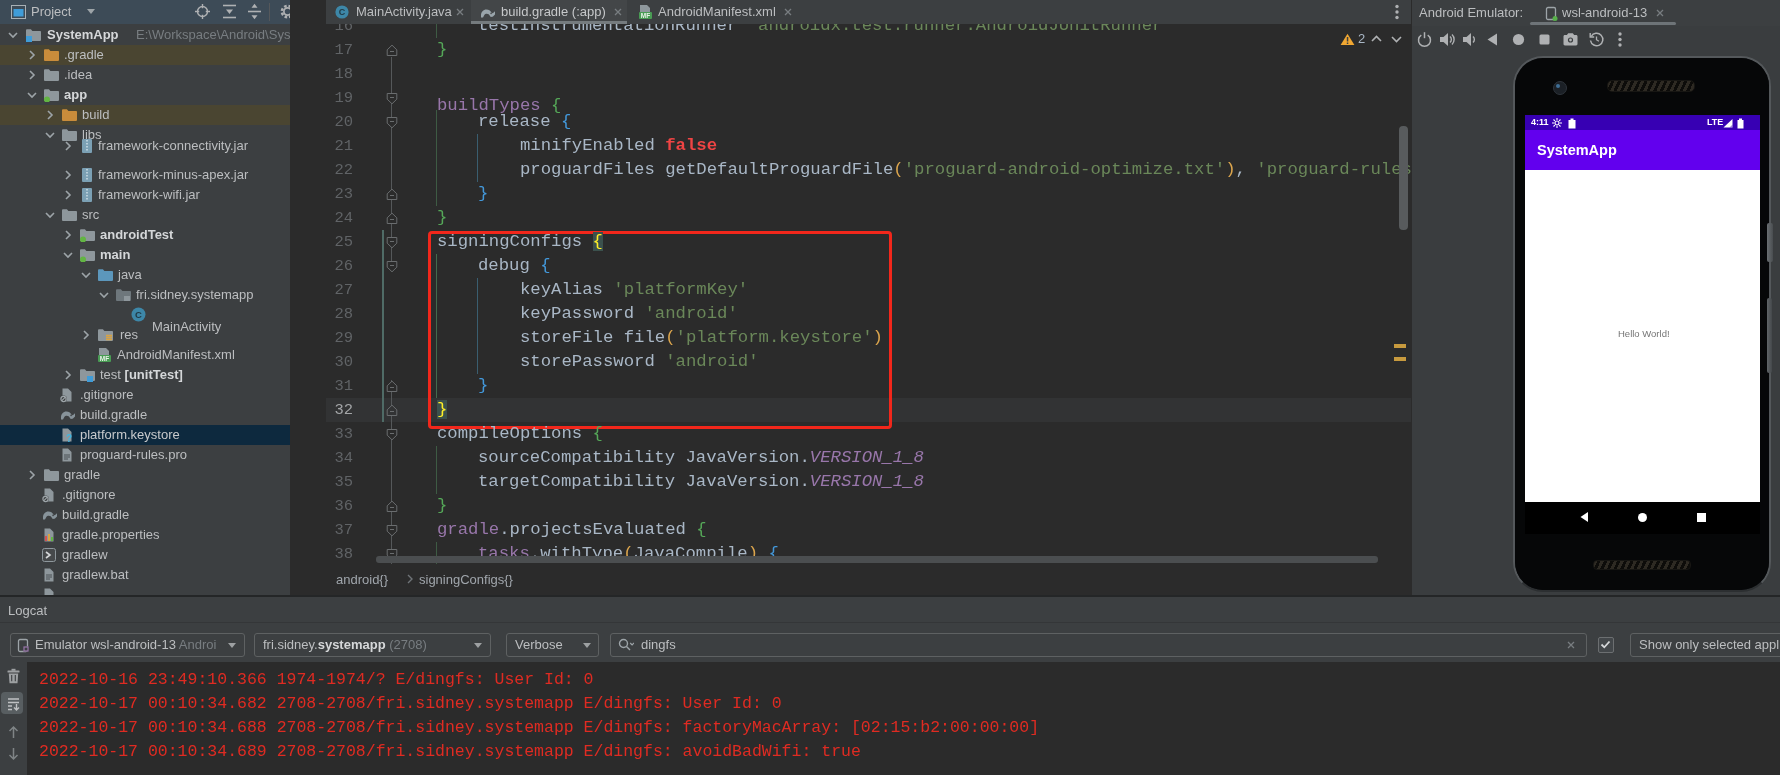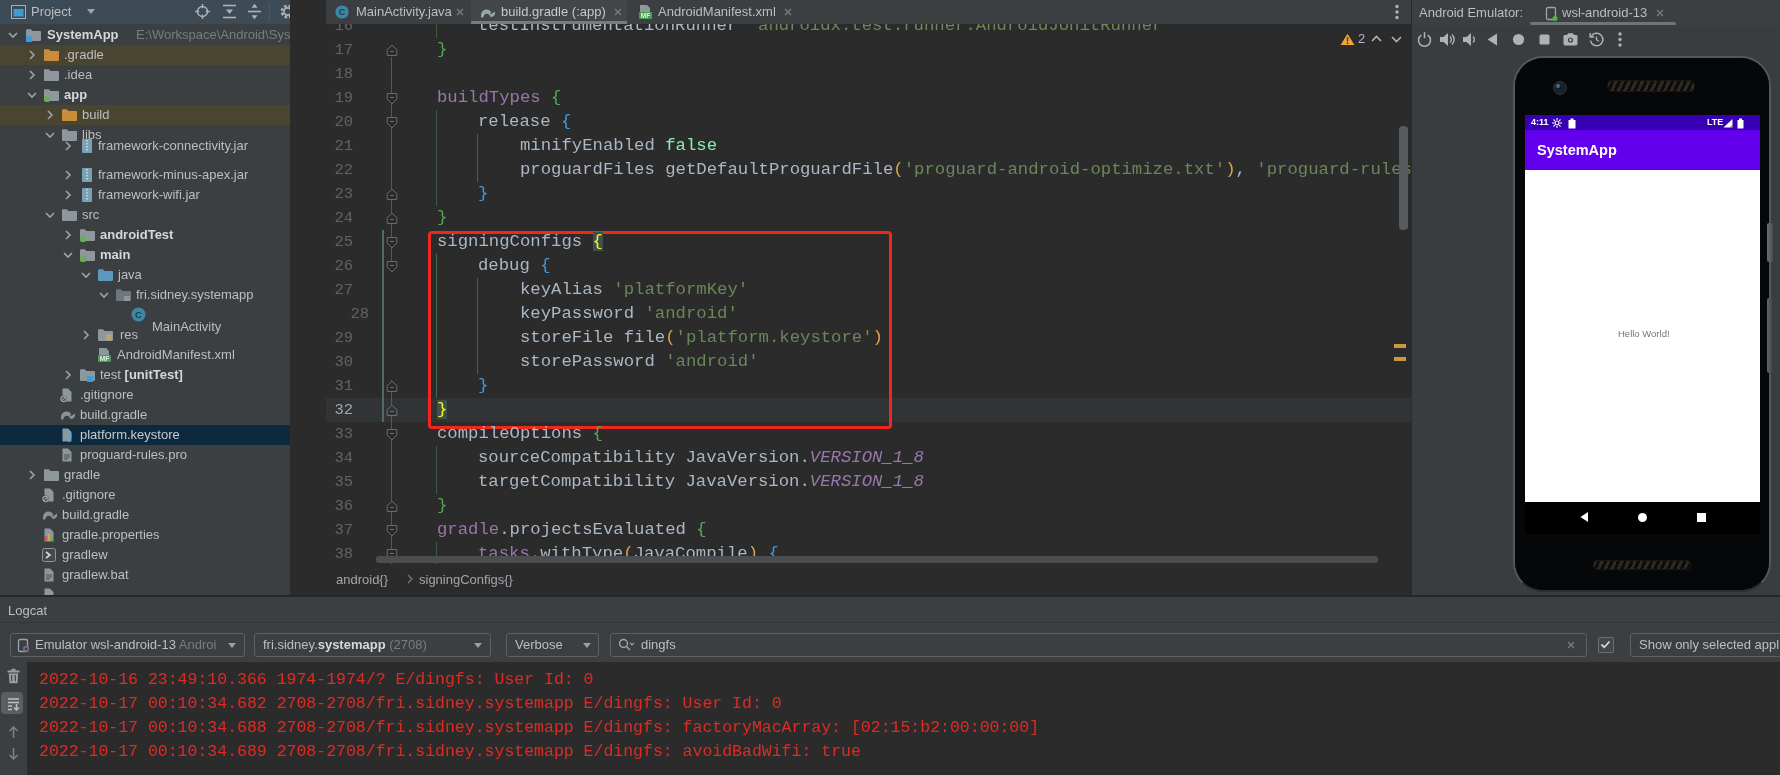--- a/index.html
+++ b/index.html
@@ -7,21 +7,21 @@
 .a{position:absolute;}
 .row{position:absolute;left:0;width:317px;height:20px;}
 .lbl{position:absolute;top:2px;white-space:nowrap;}
 .b{font-weight:bold;}
 svg{display:block;}
 .mono{font-family:"Liberation Mono",monospace;}
 .cl{position:absolute;white-space:pre;font-family:"Liberation Mono",monospace;font-size:17.3px;line-height:24px;height:24px;color:#A9B7C6;}
 .ln{position:absolute;width:27px;text-align:right;font-family:"Liberation Mono",monospace;font-size:15.5px;line-height:24px;color:#606366;}
 .kp{color:#9876AA;}
 .st{color:#6A8759;}
-.kw{color:#86efac;}
+.kw{color:#ef4444;font-weight:bold;}
 .bg1{color:#55A758;}
 .bb{color:#4398DA;}
 .py{color:#DBA54D;}
 .it{font-style:italic;}
 .pent{position:absolute;left:60px;width:12px;}
 .combo{position:absolute;top:36px;height:22px;border:1px solid #5E6162;border-radius:3px;background:#3C3F41;}
 .mb{background:#3B514D;color:#FFEF28;}
 .cular{position:absolute;top:9px;width:0;height:0;border-left:4px solid transparent;border-right:4px solid transparent;border-top:5px solid #9DA0A2;}
 </style></head>
 <body>
@@ -342,21 +342,21 @@
   <div class="ln" style="left:0;top:62px;">18</div>
   <div class="ln" style="left:0;top:86px;">19</div>
   <div class="ln" style="left:0;top:110px;">20</div>
   <div class="ln" style="left:0;top:134px;">21</div>
   <div class="ln" style="left:0;top:158px;">22</div>
   <div class="ln" style="left:0;top:182px;">23</div>
   <div class="ln" style="left:0;top:206px;">24</div>
   <div class="ln" style="left:0;top:230px;">25</div>
   <div class="ln" style="left:0;top:254px;">26</div>
   <div class="ln" style="left:0;top:278px;">27</div>
-  <div class="ln" style="left:16px;top:302px;">28</div>
+  <div class="ln" style="left:0;top:302px;">28</div>
   <div class="ln" style="left:0;top:326px;">29</div>
   <div class="ln" style="left:0;top:350px;">30</div>
   <div class="ln" style="left:0;top:374px;">31</div>
   <div class="ln" style="left:0;top:398px;color:#A4A6A8;font-family:Liberation Mono, monospace;">32</div>
   <div class="ln" style="left:0;top:422px;">33</div>
   <div class="ln" style="left:0;top:446px;">34</div>
   <div class="ln" style="left:0;top:470px;">35</div>
   <div class="ln" style="left:0;top:494px;">36</div>
   <div class="ln" style="left:0;top:518px;">37</div>
   <div class="ln" style="left:0;top:542px;">38</div>
@@ -409,21 +409,21 @@
         <path d="M1.2 1.5h9.6v5.7L6 11.8 1.2 7.2z" fill="#2B2B2B" stroke="#6A6D6F"></path>
         <path d="M4 5.5h4" stroke="#6A6D6F"></path>
       </svg>
   <svg class="pent" style="top:548px;" width="12" height="13" viewBox="0 0 12 13">
         <path d="M1.2 1.5h9.6v5.7L6 11.8 1.2 7.2z" fill="#2B2B2B" stroke="#6A6D6F"></path>
         <path d="M4 5.5h4" stroke="#6A6D6F"></path>
       </svg>
 
   <div class="cl" style="left:152px;top:14px;">testInstrumentationRunner <span class="st">'androidx.test.runner.AndroidJUnitRunner'</span></div>
   <div class="cl" style="left:111px;top:38px;"><span class="bg1">}</span></div>
-  <div class="cl" style="left:111px;top:86px;"><span class="kp">buildTypes</span> <span class="bg1">{</span></div>
+  <div class="cl" style="left:111px;top:94px;"><span class="kp">buildTypes</span> <span class="bg1">{</span></div>
   <div class="cl" style="left:152px;top:110px;">release <span class="bb">{</span></div>
   <div class="cl" style="left:194px;top:134px;">minifyEnabled <span class="kw">false</span></div>
   <div class="cl" style="left:194px;top:158px;">proguardFiles getDefaultProguardFile<span class="py">(</span><span class="st">'proguard-android-optimize.txt'</span><span class="py">)</span>, <span class="st">'proguard-rules.pr</span></div>
   <div class="cl" style="left:152px;top:182px;"><span class="bb">}</span></div>
   <div class="cl" style="left:111px;top:206px;"><span class="bg1">}</span></div>
   <div class="cl" style="left:111px;top:230px;">signingConfigs <span class="mb">{</span></div>
   <div class="cl" style="left:152px;top:254px;">debug <span class="bb">{</span></div>
   <div class="cl" style="left:194px;top:278px;">keyAlias <span class="st">'platformKey'</span></div>
   <div class="cl" style="left:194px;top:302px;">keyPassword <span class="st">'android'</span></div>
   <div class="cl" style="left:194px;top:326px;">storeFile file<span class="py">(</span><span class="st">'platform.keystore'</span><span class="py">)</span></div>

